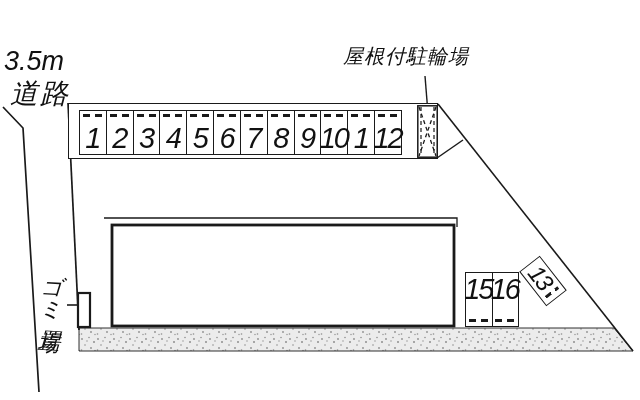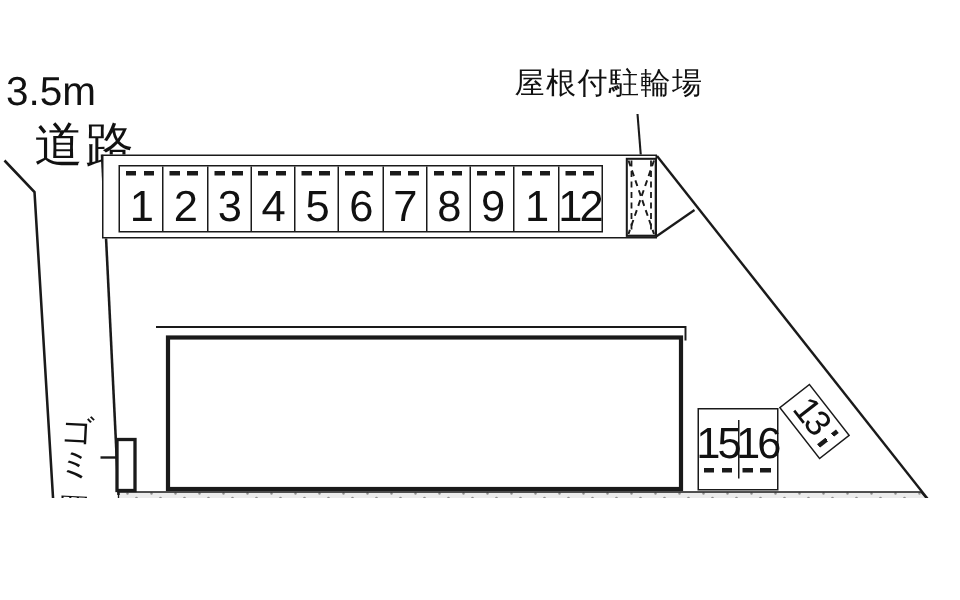--- a/index.html
+++ b/index.html
@@ -4,27 +4,27 @@
 <style>
   :root{
     --line:#1a1a1a;
     --text:#111111;
     --gravel-bg:#ececec;
     --gravel-dot:#8f8f8f;
     --canvas-bg:#ffffff;
   }
   html,body{margin:0;padding:0;background:#fff;}
   .canvas{
-    position:relative;width:640px;height:332px;background:var(--canvas-bg);
-    overflow:hidden;font-family:"Liberation Sans","DejaVu Sans",sans-serif;color:var(--text);
+    position:relative;width:640px;height:400px;background:var(--canvas-bg);
+    overflow:hidden;font-family:"Liberation Sans","DejaVu Sans",sans-serif;color:var(--text);font-style:italic;
   }
   .canvas svg.base{position:absolute;left:0;top:0;}
   .lbl{position:absolute;line-height:1.08;color:var(--text);white-space:nowrap;}
   .lbl-road-width{left:4px;top:47px;font-size:27px;}
-  .lbl-road-name{left:23px;top:79px;font-size:32px;letter-spacing:2px;}
+  .lbl-road-name{left:10px;top:79px;font-size:28px;letter-spacing:2px;}
   .lbl-bike{left:343px;top:46px;font-size:20px;letter-spacing:1px;}
   .lbl-garbage{
     left:40px;top:259px;font-size:22px;letter-spacing:2px;
     writing-mode:vertical-rl;text-orientation:upright;transform:rotate(3deg);
   }
   
   .row-outer{
     position:absolute;left:68px;top:103px;width:370px;height:56px;
     border:1.8px solid var(--line);box-sizing:border-box;background:#fff;
   }
@@ -44,21 +44,21 @@
   .cell .mark{margin-top:3px;}
   .num{
     margin-top:auto;font-size:29px;line-height:1;letter-spacing:-2px;
     padding-bottom:1px;color:var(--text);text-indent:-1px;
   }
   
   .bike-box{position:absolute;left:417px;top:105px;width:21px;height:53px;}
   
   .south{
     position:absolute;left:465px;top:272px;width:54px;height:55px;
-    border:1.7px solid var(--line);box-sizing:border-box;display:flex;background:#fff;align-items:center;
+    border:1.7px solid var(--line);box-sizing:border-box;display:flex;background:#fff;
   }
   .scell{
     flex:1;border-right:1.7px solid var(--line);box-sizing:border-box;
     display:flex;flex-direction:column;align-items:center;min-width:0;
   }
   .scell:last-child{border-right:none;}
   .scell .num{margin-top:2px;margin-bottom:0;}
   .scell .mark{margin-top:auto;margin-bottom:4px;}
   
   .s13{
@@ -146,20 +146,24 @@
       <div class="cell">
         <div class="mark"></div>
         <div class="num">8</div>
       </div>
       <div class="cell">
         <div class="mark"></div>
         <div class="num">9</div>
       </div>
       <div class="cell">
         <div class="mark"></div>
+        <div class="num">10</div>
+      </div>
+      <div class="cell">
+        <div class="mark"></div>
         <div class="num">1</div>
       </div>
       <div class="cell">
         <div class="mark"></div>
         <div class="num">12</div>
       </div>
     </div>
   </div>
 
   <div class="bike-box">

